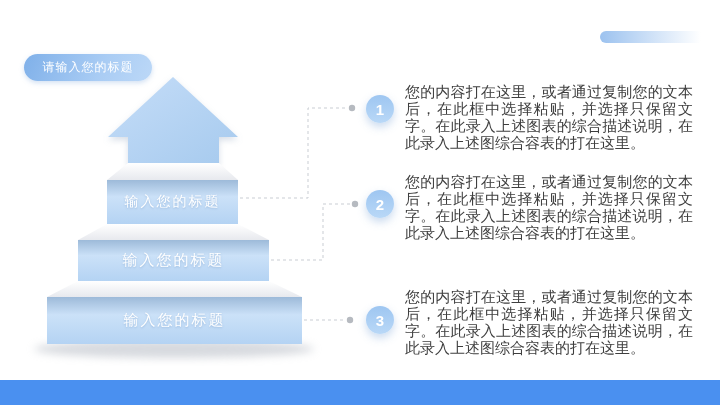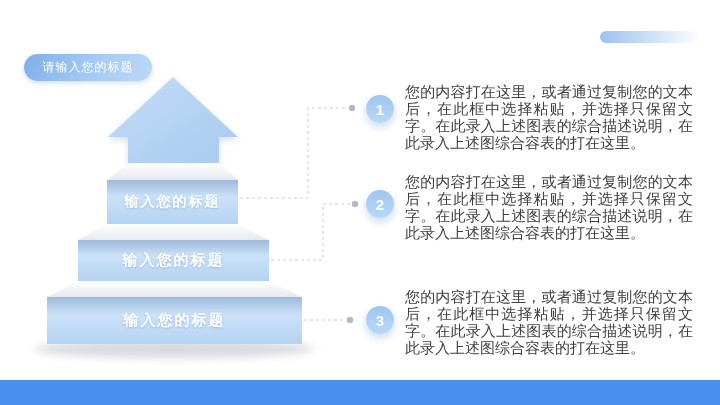--- a/index.html
+++ b/index.html
@@ -25,21 +25,21 @@
     background:linear-gradient(90deg,#9cc2ef 0%,rgba(255,255,255,0) 95%);
   }
   
   .bottom-bar{
     position:absolute;left:0;bottom:0;width:720px;height:25px;
     background:#4a90f0;
   }
   .diagram-svg{position:absolute;left:0;top:0;width:720px;height:405px;}
   
   .step-label{
-    position:absolute;color:#ffffff;font-weight:bold;font-size:15px;
+    position:absolute;color:#ffffff;font-weight:normal;font-size:15px;
     letter-spacing:2px;display:flex;align-items:center;justify-content:center;
     text-shadow:0 1px 2px rgba(90,130,180,.35);
     text-align:center;
   }
   .step-label.s1{left:107px;top:180px;width:131px;height:44px;font-size:14px;}
   .step-label.s2{left:78px;top:240px;width:191px;height:41px;}
   .step-label.s3{left:47px;top:297px;width:255px;height:47px;}
   
   .num-circle{
     position:absolute;width:28px;height:28px;border-radius:50%;

